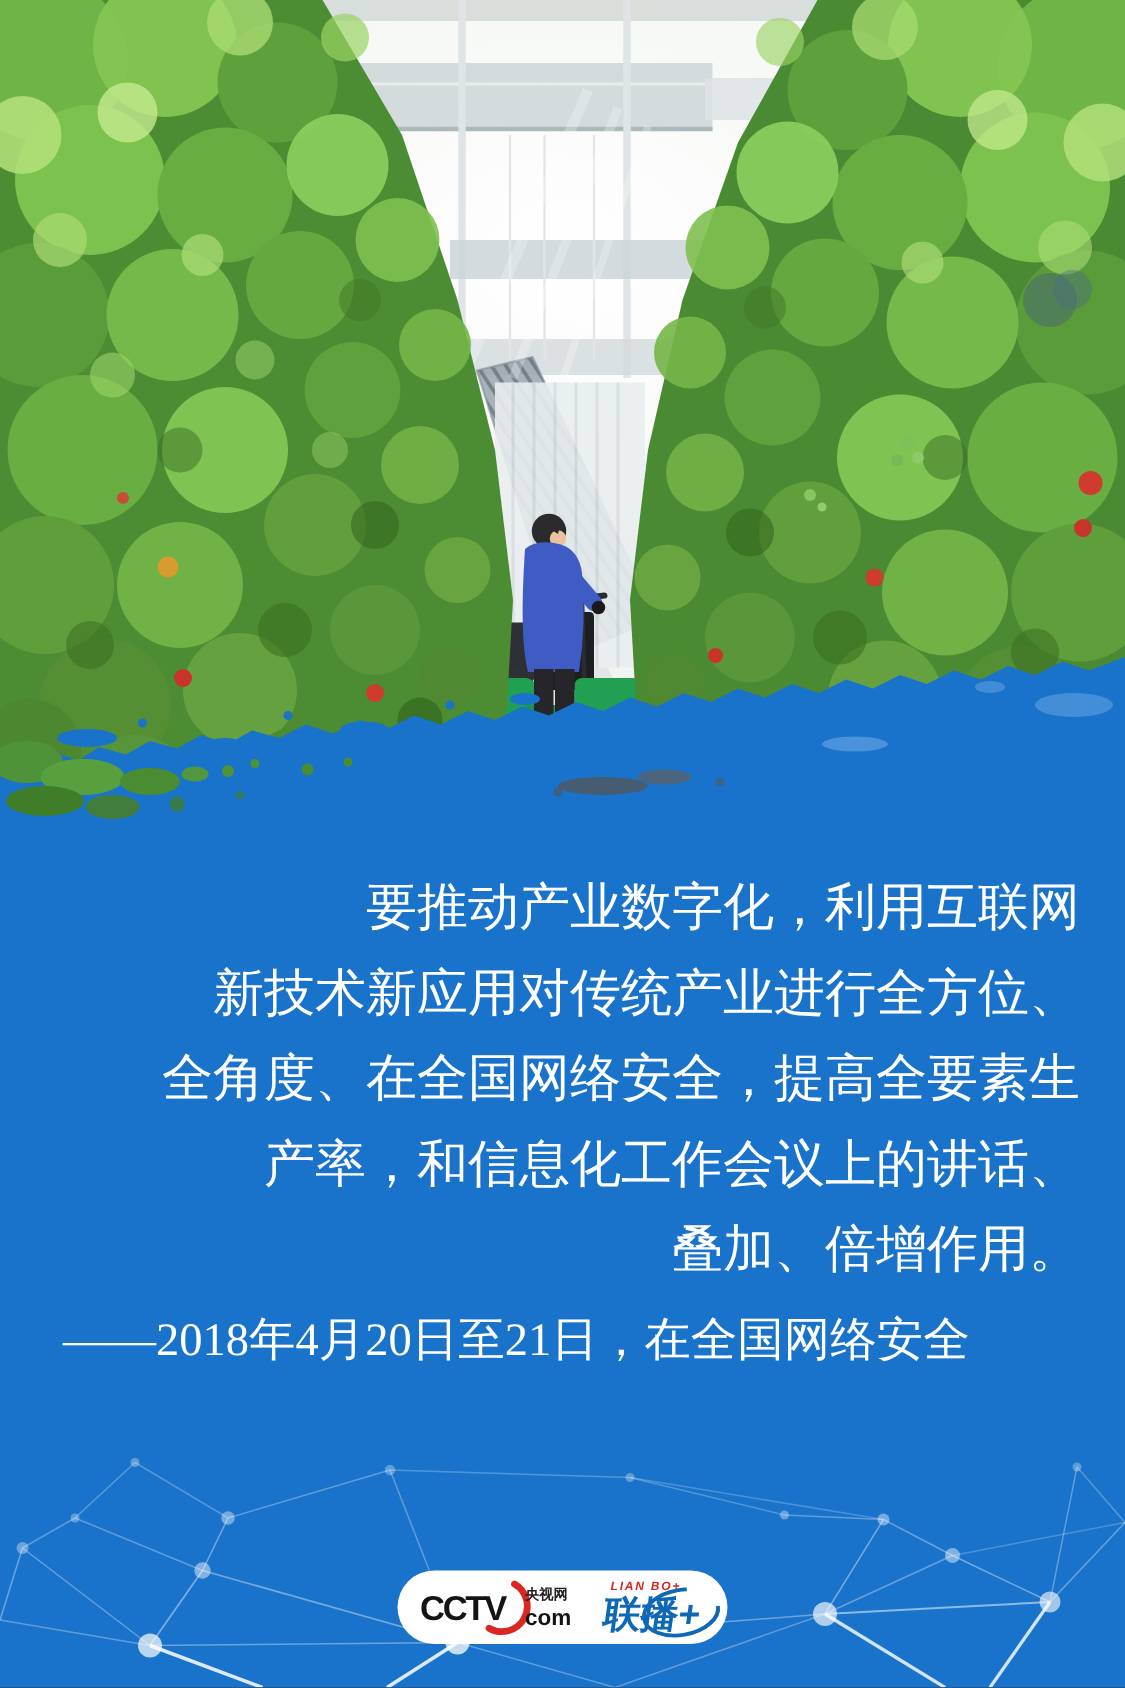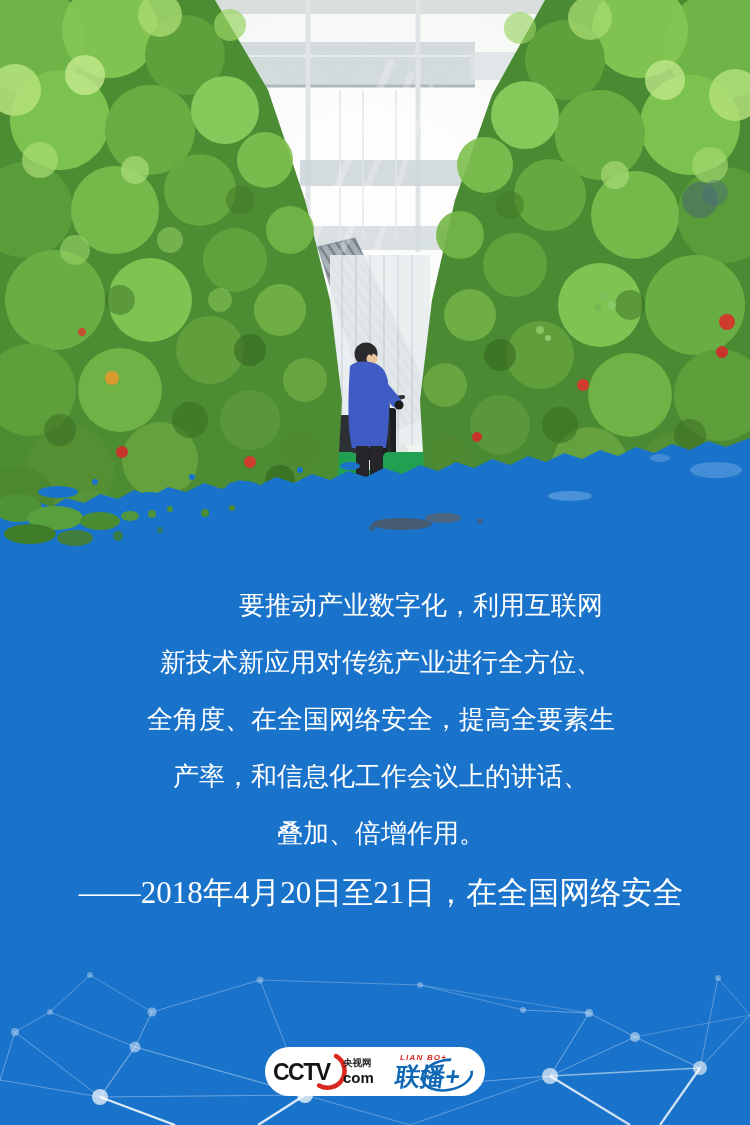--- a/index.html
+++ b/index.html
@@ -13,33 +13,33 @@
     background:var(--bg-blue);
     font-family:"Liberation Serif", serif;
   }
   .photo-svg{position:absolute; left:0; top:0; display:block;}
   .fill-blue{fill:var(--bg-blue);}
   .fill-coat{fill:var(--coat-blue);}
   .stroke-coat{stroke:var(--coat-blue);}
   .fill-cart{fill:var(--cart-green);}
   .quote-block{
     position:absolute; left:42px; right:30px; top:577px;
-    color:var(--text-white); font-size:26px; line-height:57px;
-    letter-spacing:0; text-align:center; white-space:nowrap;
+    color:var(--text-white); font-size:34px; line-height:57px;
+    letter-spacing:0; text-align:right; white-space:nowrap;
   }
   .q-first{ text-indent:80px; }
   .attribution{
     position:absolute; left:42px; right:30px; top:873px;
-    color:var(--text-white); font-size:31px; line-height:39px; white-space:nowrap;text-align:center;
+    color:var(--text-white); font-size:31px; line-height:39px; white-space:nowrap;
   }
   .network-svg{position:absolute; left:0; bottom:0; display:block; pointer-events:none;}
   .logo-pill{
     position:absolute; left:265px; top:1047px; width:220px; height:49px;
     background:var(--pill-white); border-radius:25px;
-    display:flex; align-items:center; justify-content:center; gap:5px;
+    display:flex; align-items:center; justify-content:flex-end; gap:5px;
   }
   .logo-pill svg{display:block;}
   .cctv-word{font-family:"Liberation Sans",sans-serif; font-weight:bold; font-size:23px; letter-spacing:-1.5px; fill:var(--cctv-black);}
   .cctv-site{font-family:"Liberation Sans",sans-serif; font-weight:bold; font-size:9.5px; fill:#222222;}
   .cctv-com{font-family:"Liberation Sans",sans-serif; font-weight:bold; font-size:15px; fill:var(--cctv-black);}
   .red-arc{fill:none; stroke:var(--cctv-red); stroke-width:4.5; stroke-linecap:round;}
   .lianbo-latin{font-family:"Liberation Sans",sans-serif; font-weight:bold; font-style:italic; font-size:8px; letter-spacing:1.2px; fill:var(--cctv-red);}
   .lianbo-word{font-family:"Liberation Sans",sans-serif; font-weight:bold; font-size:25px; fill:var(--lianbo-blue);}
   .lianbo-ring{fill:none; stroke:var(--lianbo-blue); stroke-width:2.6;}
 </style>

